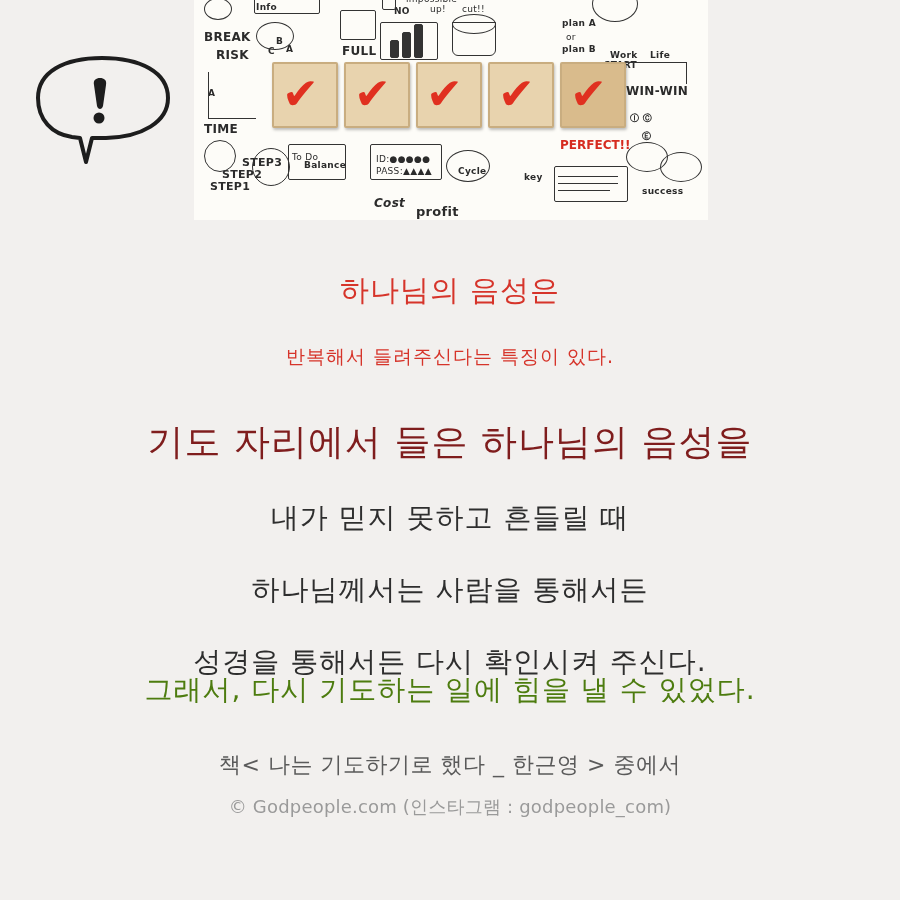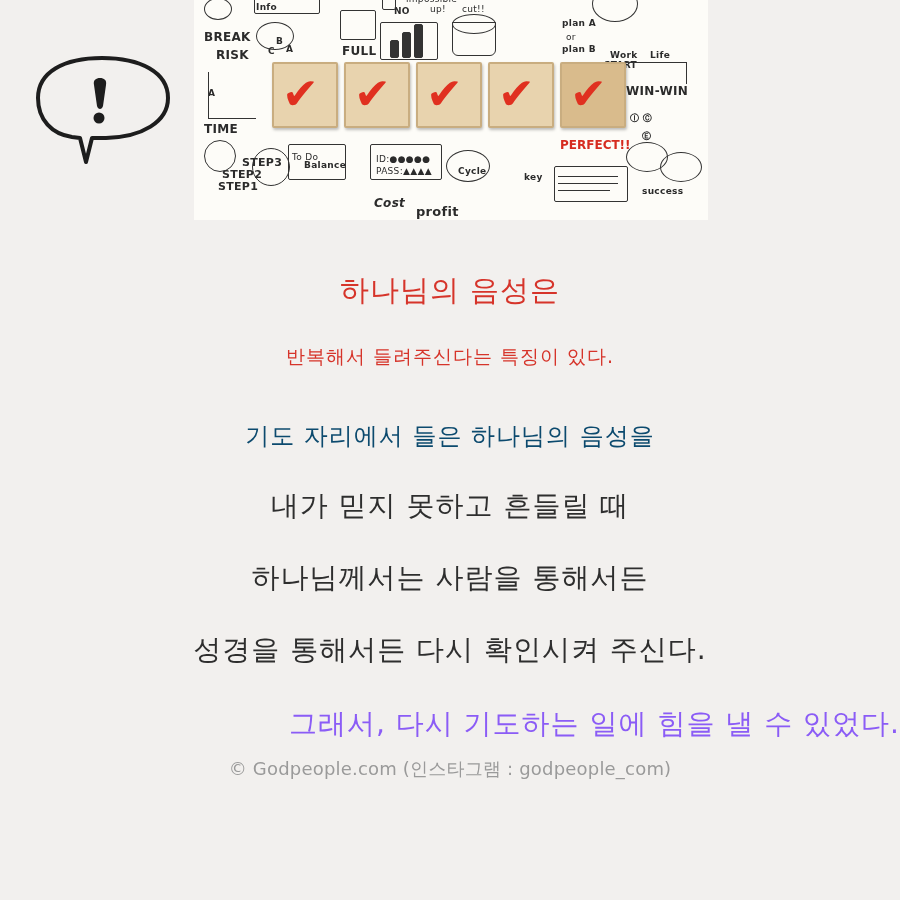--- a/index.html
+++ b/index.html
@@ -127,25 +127,25 @@
     font-size: 29px;
     margin-top: 36px;
     letter-spacing: 1px;
   }
   .hl2 {
     color: #d6342a;
     font-size: 19px;
     margin-top: 42px;
     letter-spacing: 1px;
   }
-  .body1 { color: #0c4a6e; font-size: 24px; margin-top: 58px; letter-spacing: 1px;}
+  .body1 { color: #7f1d1d; font-size: 36px; margin-top: 58px; letter-spacing: 1px;}
   .body2 { color: #2e2e2e; font-size: 28px; margin-top: 44px; letter-spacing: 1px;}
   .body3 { color: #2e2e2e; font-size: 28px; margin-top: 44px; letter-spacing: 1px;}
   .body4 { color: #2e2e2e; font-size: 28px; margin-top: 44px; letter-spacing: 1px;}
-  .accent { color: #8b5cf6; font-size: 28px; margin-top: 46px; letter-spacing: 1px; text-align: right;}
+  .accent { color: #4d7c0f; font-size: 28px; letter-spacing: 1px;}
   .source { color: #5a5a5a; font-size: 22px; margin-top: 50px; letter-spacing: .5px;}
   .credit {
     color: #9a9a9a;
     font-size: 18px;
     margin-top: 22px;
     letter-spacing: .2px;
     font-family: "DejaVu Sans", sans-serif;
   }
 </style>
 </head>
@@ -160,21 +160,21 @@
 </div>
 
 <div class="photo">
   <div class="photo-inner">
 
     <div class="doodle bold" style="left:18px; top:2px;padding-left:44px;">Info</div>
     <div class="doodle bold" style="left:10px; top:30px; font-size:12px;">BREAK</div>
     <div class="doodle bold" style="left:22px; top:48px; font-size:12px;">RISK</div>
     <div class="doodle bold" style="left:14px; top:88px;">A</div>
     <div class="doodle bold" style="left:10px; top:122px; font-size:12px;">TIME</div>
-    <div class="doodle bold" style="left:24px; top:180px; font-size:11px;">STEP1</div>
+    <div class="doodle bold" style="left:16px; top:180px; font-size:11px;">STEP1</div>
     <div class="doodle bold" style="left:28px; top:168px; font-size:11px;">STEP2</div>
     <div class="doodle bold" style="left:48px; top:156px; font-size:11px;">STEP3</div>
     <div class="doodle" style="left:98px; top:152px;">To Do</div>
     <div class="doodle bold" style="left:110px; top:160px;">Balance</div>
     <div class="doodle bold" style="left:180px; top:196px; font-size:12px;font-style:italic;">Cost</div>
     <div class="doodle bold" style="left:222px; top:204px; font-size:13px;">profit</div>
     <div class="doodle" style="left:182px; top:154px;">ID:●●●●●</div>
     <div class="doodle" style="left:182px; top:166px;">PASS:▲▲▲▲</div>
     <div class="doodle bold" style="left:264px; top:166px;">Cycle</div>
     <div class="doodle bold" style="left:330px; top:172px;">key</div>
@@ -248,14 +248,15 @@
 </div>
 
 <div class="text-area">
   <div class="line hl">하나님의 음성은</div>
   <div class="line hl2">반복해서 들려주신다는 특징이 있다.</div>
   <div class="line body1">기도 자리에서 들은 하나님의 음성을</div>
   <div class="line body2">내가 믿지 못하고 흔들릴 때</div>
   <div class="line body3">하나님께서는 사람을 통해서든</div>
   <div class="line body4">성경을 통해서든 다시 확인시켜 주신다.</div>
   <div class="line accent">그래서, 다시 기도하는 일에 힘을 낼 수 있었다.</div>
+  <div class="line source">책&lt; 나는 기도하기로 했다 _ 한근영 &gt; 중에서</div>
   <div class="line credit">© Godpeople.com (인스타그램 : godpeople_com)</div>
 </div>
 
 </body></html>

